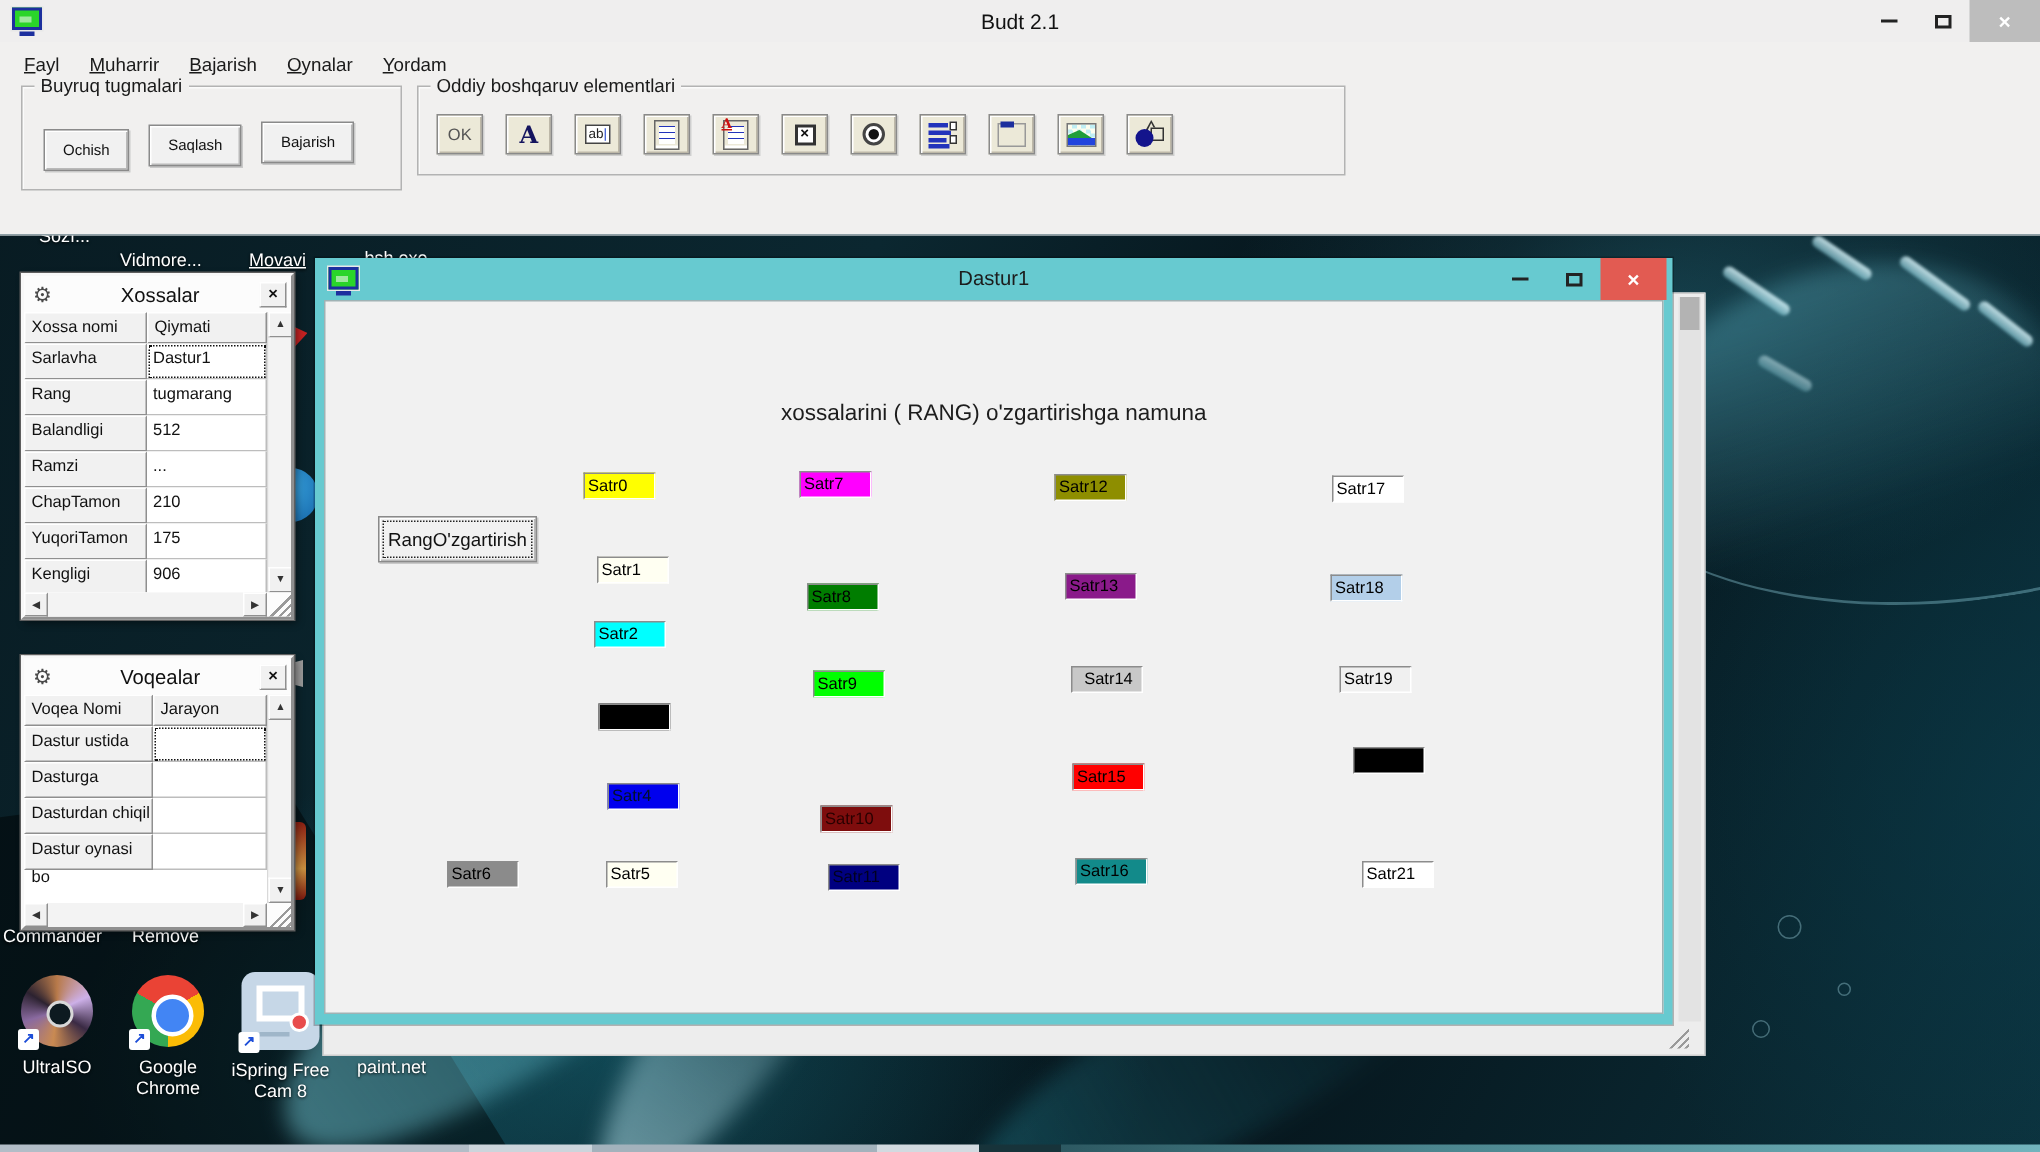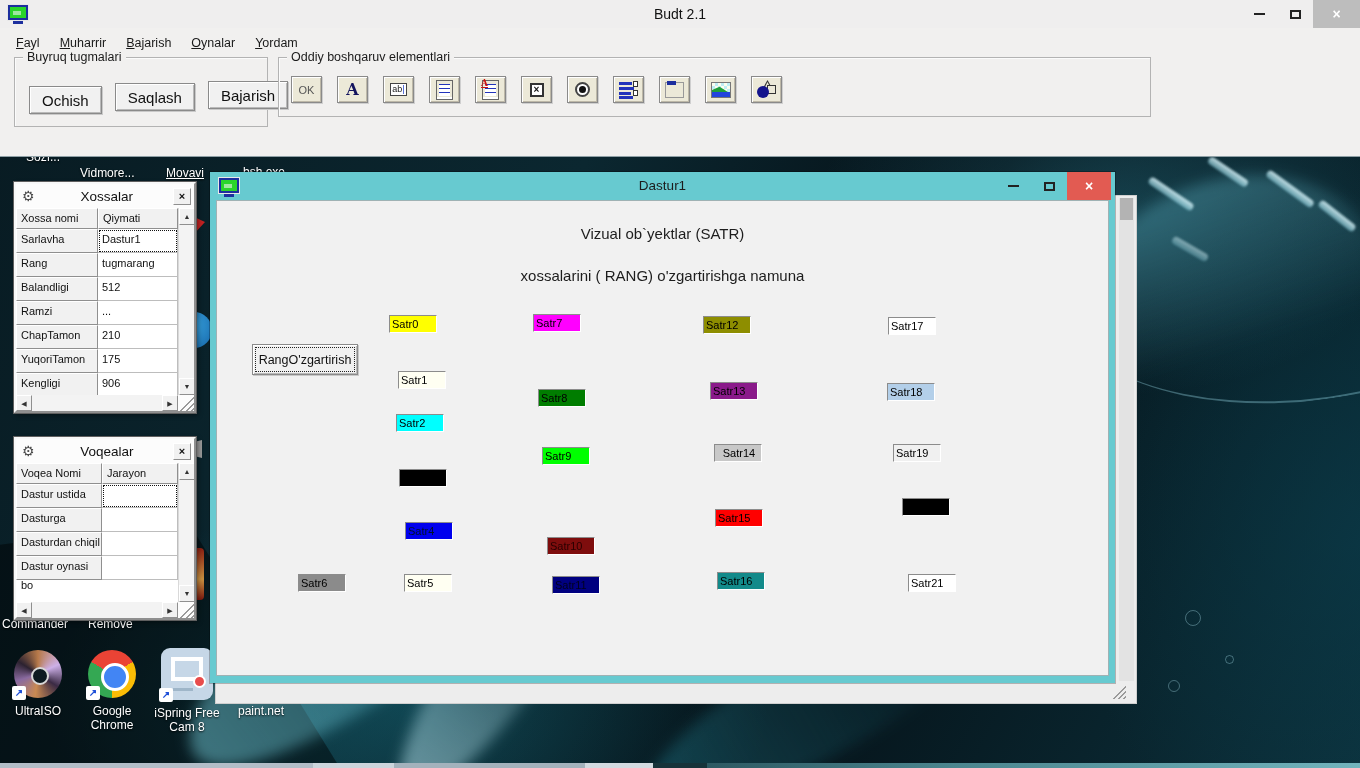--- a/index.html
+++ b/index.html
@@ -110,25 +110,25 @@
   .ctl-close-budt { width:47px; background:#bdbdbd; color:#fff; font-size:14px; font-weight:bold;
           display:flex; align-items:center; justify-content:center; }
   #menubar { display:flex; gap:20px; padding:8px 0 4px 16px; font-size:12.5px; color:#1a1a1a; }
   .menu-item { display:inline-block; }
   .menu-item::first-letter { text-decoration:underline; }
   .groupbox { position:absolute; border:1px solid #b3b3b3; box-shadow:inset 1px 1px 0 #fbfbfb; }
   .groupbox-label { position:absolute; top:-8px; left:8px; background:#f1f0ef; padding:0 4px;
           font-size:12.5px; color:#1a1a1a; }
   #group-cmd { left:14px; top:57px; width:254px; height:70px; }
   #cmd-row { display:flex; gap:13px; padding:22px 0 0 14px; align-items:flex-start; }
-  .cmd-btn { height:28px; padding:0 12px; font-size:15px; color:#111; }
+  .cmd-btn { height:28px; padding:0 12px; font-size:10px; color:#111; }
   .cmd-btn:nth-child(1){ margin-top:6px; }
   .cmd-btn:nth-child(2){ margin-top:3px; }
   .cmd-btn:nth-child(3){ margin-top:1px; }
-  #group-ctrls { left:278px; top:57px; width:873px; height:60px; }
+  #group-ctrls { left:278px; top:57px; width:619px; height:60px; }
   #tools-row { display:flex; gap:15px; padding:18px 0 0 12px; align-items:center; }
   .tool-btn { width:31px; height:27px; background:#ece9d8; border:1px solid #8a8a8a;
           box-shadow:1px 1px 0 #cfcfcf, inset 1px 1px 0 #fff, inset -1px -1px 0 #bdb8a8;
           display:flex; align-items:center; justify-content:center; position:relative; }
   .t-ok { font-size:11px; color:#555; }
   .t-A  { font-family:"DejaVu Serif",serif; font-weight:bold; font-size:16px; color:#14145e; }
   .t-ab { font-size:9px; color:#222; border:1px solid #444; background:#fff; padding:0 1px; line-height:11px; }
   .t-ab i { font-style:normal; color:#2244cc; }
   .t-doc { width:17px; height:20px; background:#fff; border:1px solid #666;
           box-shadow:inset 0 -2px 0 #fff;
@@ -391,21 +391,20 @@
         <div class="ctl-min">
             <span></span>
           </div>
         <div class="ctl-max">
             <span></span>
           </div>
         <div class="ctl-close-dastur">×</div>
       </div>
     </div>
     <div id="dastur-content">
-      <div id="heading1" class="heading">Vizual ob`yektlar  (SATR)</div>
       <div id="heading2" class="heading">xossalarini ( RANG) o'zgartirishga namuna</div>
       <button id="rang-btn" class="btn3d">RangO'zgartirish</button>
     <div class="satr" style="left: 172px; top: 114px; background: rgb(255, 255, 0); color: rgb(0, 0, 0);">Satr0</div>
         <div class="satr" style="left: 181px; top: 170px; background: rgb(255, 255, 242); color: rgb(0, 0, 0);">Satr1</div>
         <div class="satr" style="left: 179px; top: 213px; background: rgb(0, 255, 255); color: rgb(0, 0, 0);">Satr2</div>
         <div class="satr" style="left: 182px; top: 268px; background: rgb(0, 0, 0); color: rgb(0, 0, 0);">Satr3</div>
         <div class="satr" style="left: 188px; top: 321px; background: rgb(0, 0, 238); color: rgb(0, 16, 42);">Satr4</div>
         <div class="satr" style="left: 187px; top: 373px; background: rgb(255, 255, 242); color: rgb(0, 0, 0);">Satr5</div>
         <div class="satr" style="left: 81px; top: 373px; background: rgb(139, 139, 139); color: rgb(0, 0, 0);">Satr6</div>
         <div class="satr" style="left: 316px; top: 113px; background: rgb(255, 0, 255); color: rgb(0, 0, 0);">Satr7</div>

